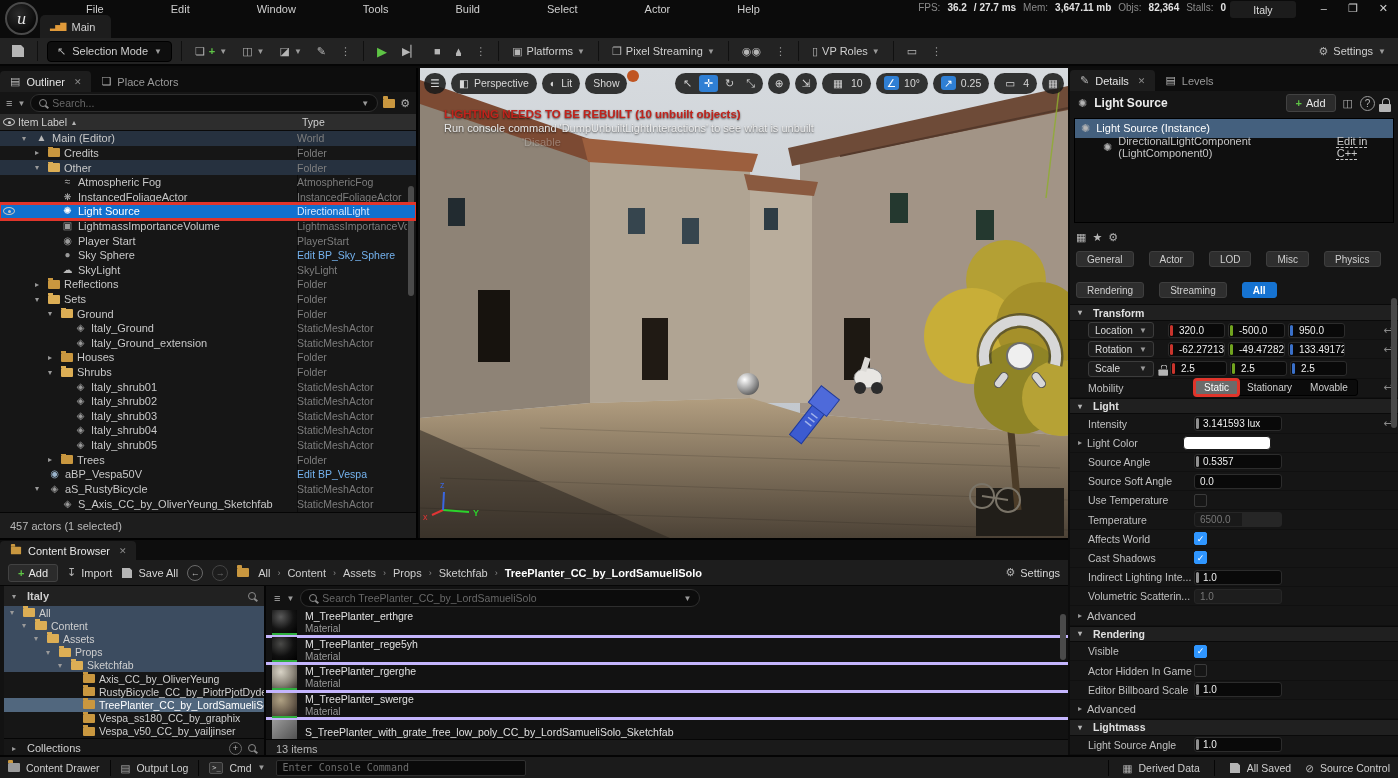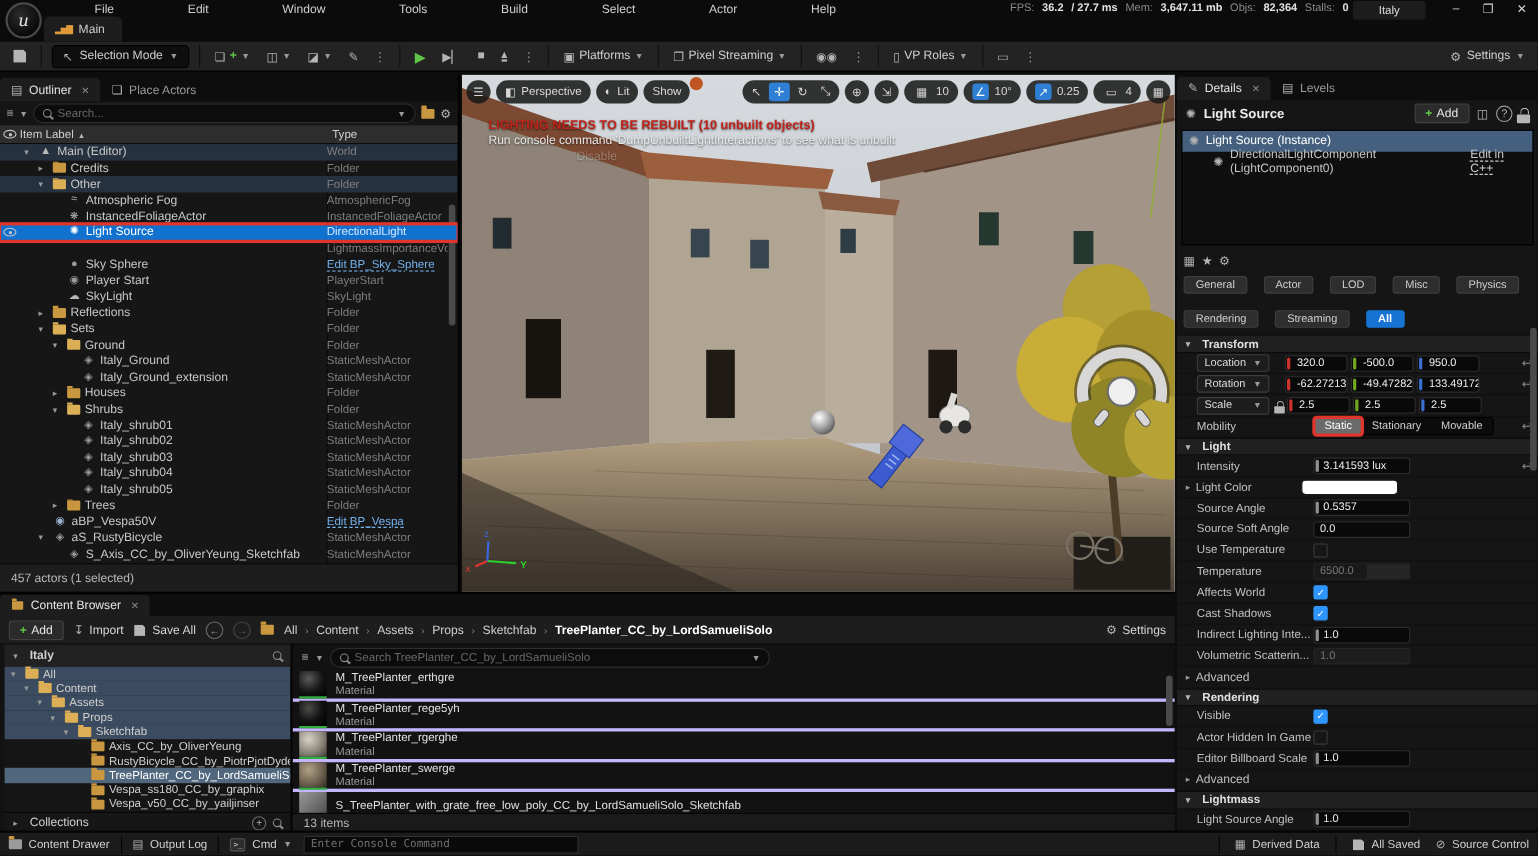--- a/index.html
+++ b/index.html
@@ -459,47 +459,53 @@
 
             <span>Light Source</span>
           </span>
           <span class="o-type">DirectionalLight</span>
         </div>
 
         <div class="o-row">
           <span class="gutter">
             <span class="eye" style="visibility: hidden;"></span>
           </span>
+          <span class="o-lab" style="padding-left: 30px;">
+            <span class="tw"></span>
+            <span class="ic i-volume"></span>
+
+            <span>LightmassImportanceVolume</span>
+          </span>
           <span class="o-type">LightmassImportanceVol</span>
         </div>
 
         <div class="o-row">
           <span class="gutter">
             <span class="eye" style="visibility: hidden;"></span>
           </span>
           <span class="o-lab" style="padding-left: 30px;">
             <span class="tw"></span>
+            <span class="ic i-player"></span>
+
+            <span>Player Start</span>
+          </span>
+          <span class="o-type">PlayerStart</span>
+        </div>
+
+        <div class="o-row">
+          <span class="gutter">
+            <span class="eye" style="visibility: hidden;"></span>
+          </span>
+          <span class="o-lab" style="padding-left: 30px;">
+            <span class="tw"></span>
             <span class="ic i-sphere"></span>
 
             <span>Sky Sphere</span>
           </span>
           <span class="o-type lnk">Edit BP_Sky_Sphere</span>
-        </div>
-
-        <div class="o-row">
-          <span class="gutter">
-            <span class="eye" style="visibility: hidden;"></span>
-          </span>
-          <span class="o-lab" style="padding-left: 30px;">
-            <span class="tw"></span>
-            <span class="ic i-player"></span>
-
-            <span>Player Start</span>
-          </span>
-          <span class="o-type">PlayerStart</span>
         </div>
 
         <div class="o-row">
           <span class="gutter">
             <span class="eye" style="visibility: hidden;"></span>
           </span>
           <span class="o-lab" style="padding-left: 30px;">
             <span class="tw"></span>
             <span class="ic i-skylight"></span>
 

